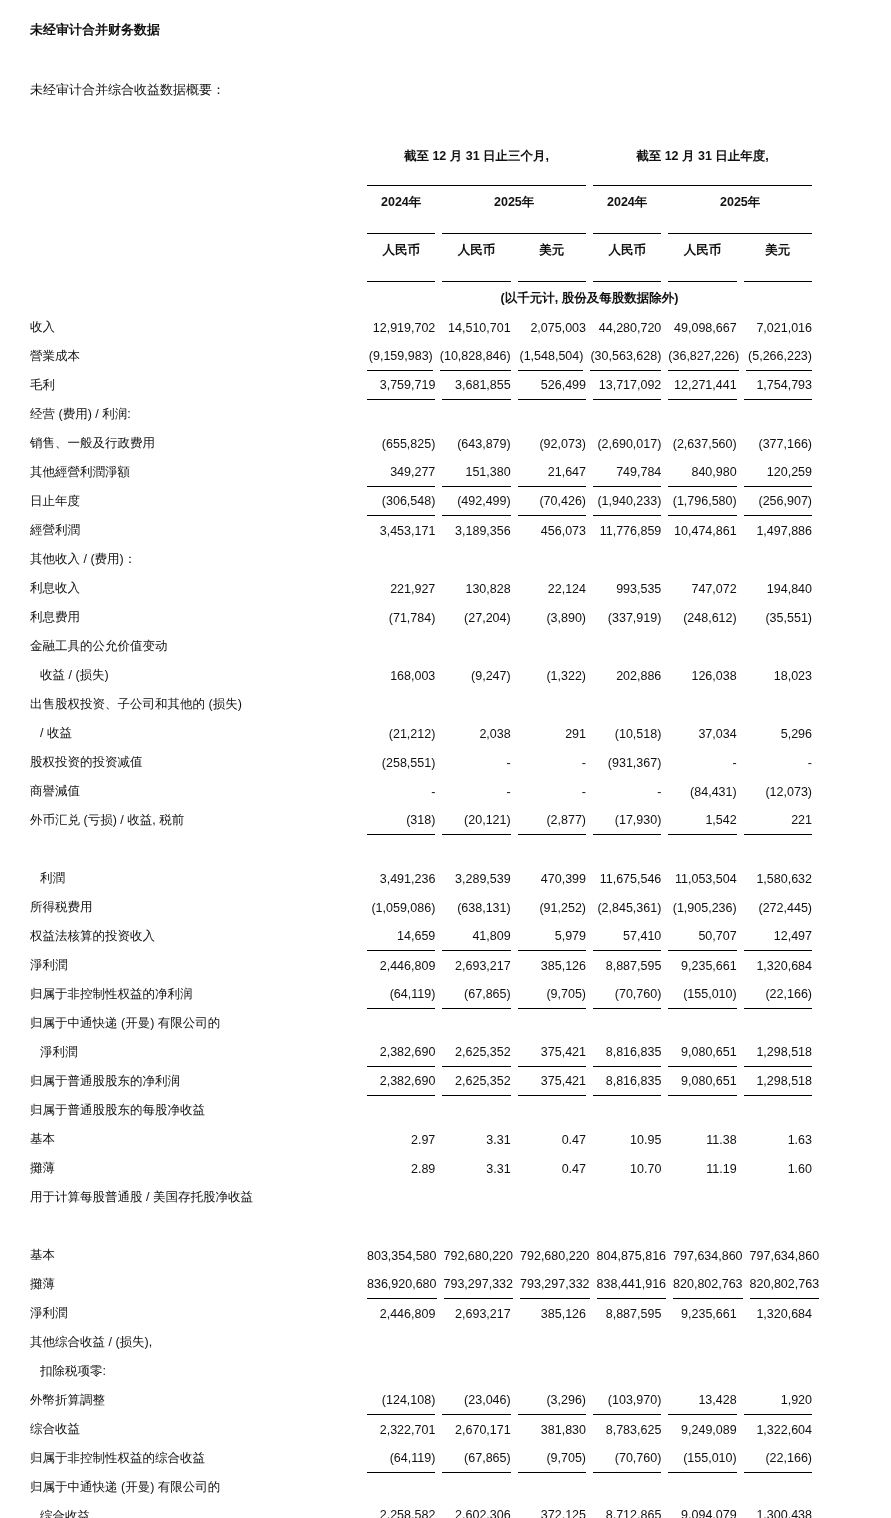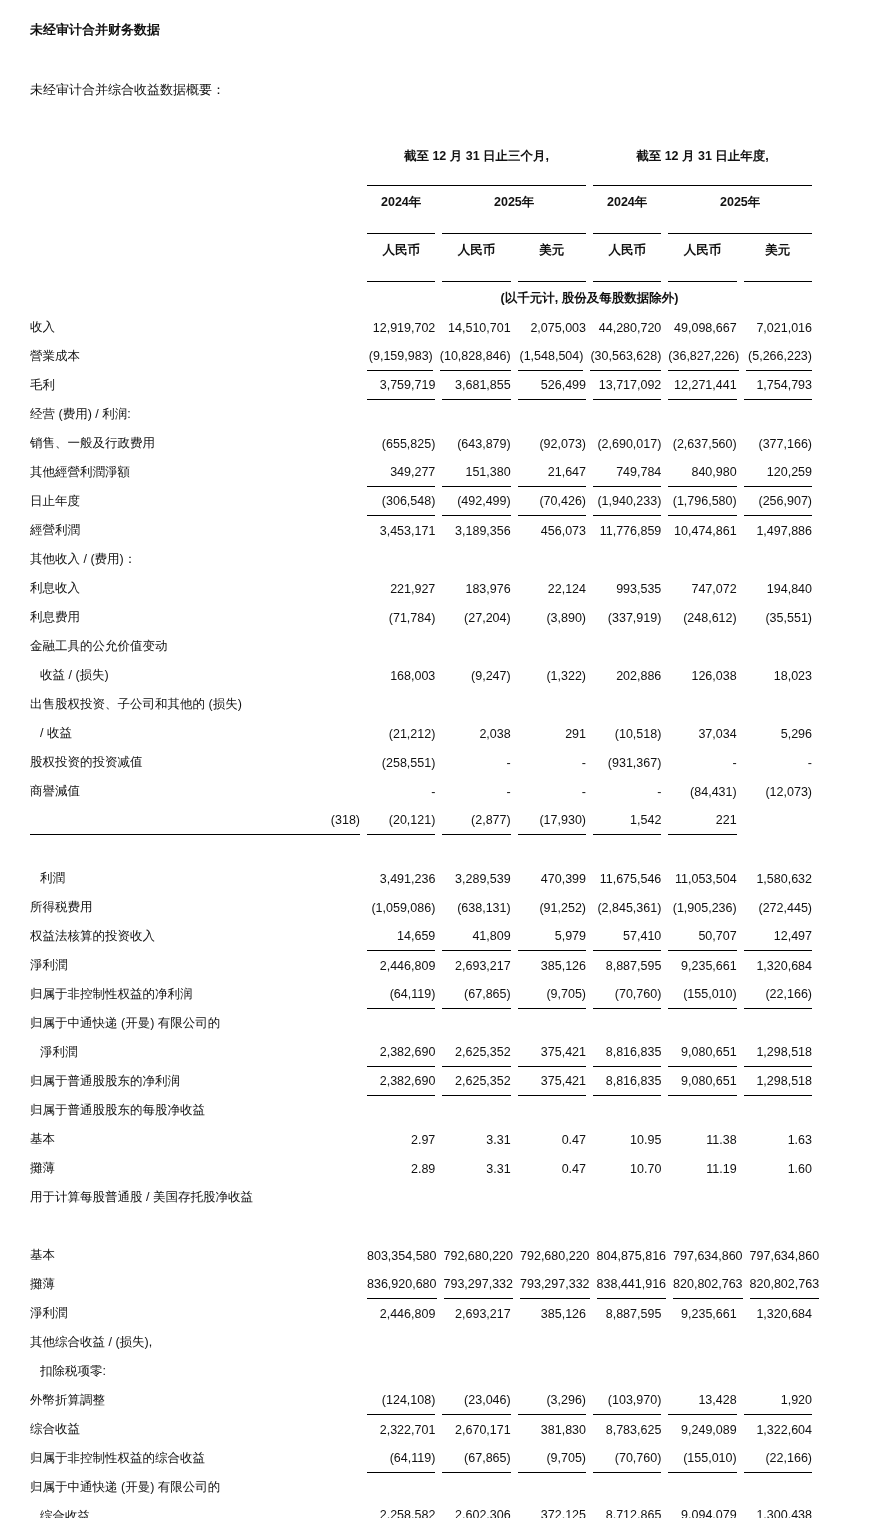--- a/index.html
+++ b/index.html
@@ -209,21 +209,21 @@
           <div class="vcell"></div>
           <div class="vcell"></div>
           <div class="vcell"></div>
           <div class="vcell"></div>
           <div class="vcell"></div>
           <div class="vcell"></div>
         </div>
         <div class="brow grid">
           <div class="labelcell">利息收入</div>
           <div class="vcell">221,927</div>
-          <div class="vcell">183,976</div>
+          <div class="vcell">130,828</div>
           <div class="vcell">22,124</div>
           <div class="vcell">993,535</div>
           <div class="vcell">747,072</div>
           <div class="vcell">194,840</div>
         </div>
         <div class="brow grid">
           <div class="labelcell">利息费用</div>
           <div class="vcell">(71,784)</div>
           <div class="vcell">(27,204)</div>
           <div class="vcell">(3,890)</div>
@@ -279,20 +279,21 @@
         <div class="brow grid">
           <div class="labelcell">商譽減值</div>
           <div class="vcell">-</div>
           <div class="vcell">-</div>
           <div class="vcell">-</div>
           <div class="vcell">-</div>
           <div class="vcell">(84,431)</div>
           <div class="vcell">(12,073)</div>
         </div>
         <div class="brow grid">
+          <div class="labelcell">外币汇兑 (亏损) / 收益, 税前</div>
           <div class="vcell rule">(318)</div>
           <div class="vcell rule">(20,121)</div>
           <div class="vcell rule">(2,877)</div>
           <div class="vcell rule">(17,930)</div>
           <div class="vcell rule">1,542</div>
           <div class="vcell rule">221</div>
         </div>
         <div class="brow grid">
           <div class="vcell"></div>
           <div class="vcell"></div>

